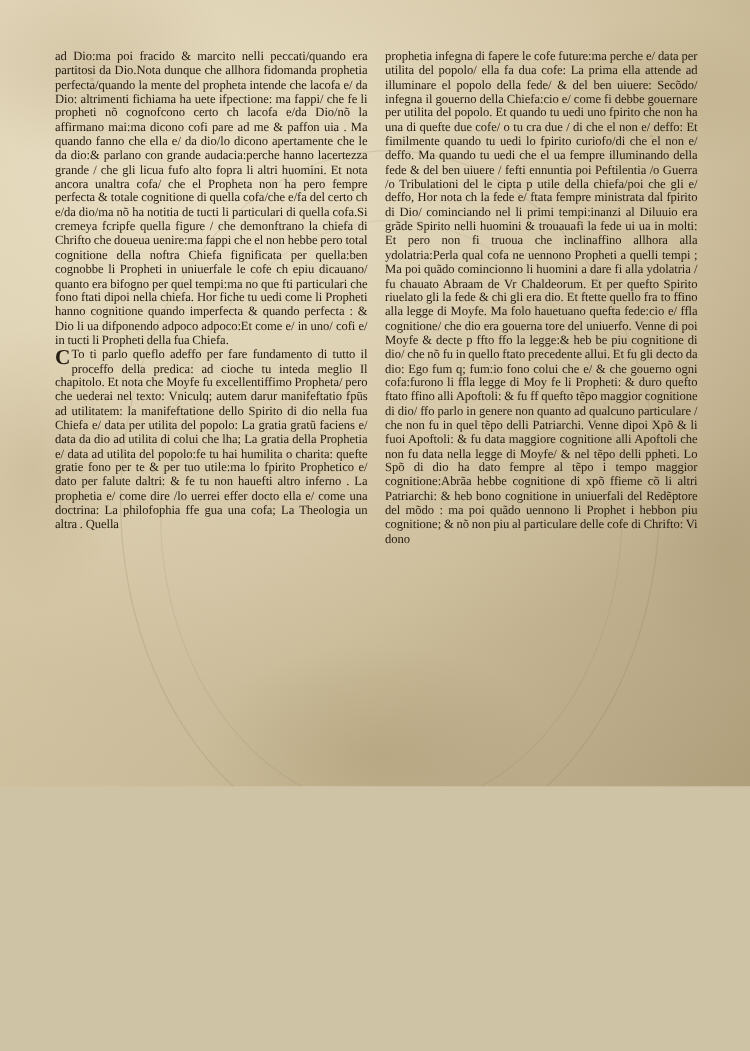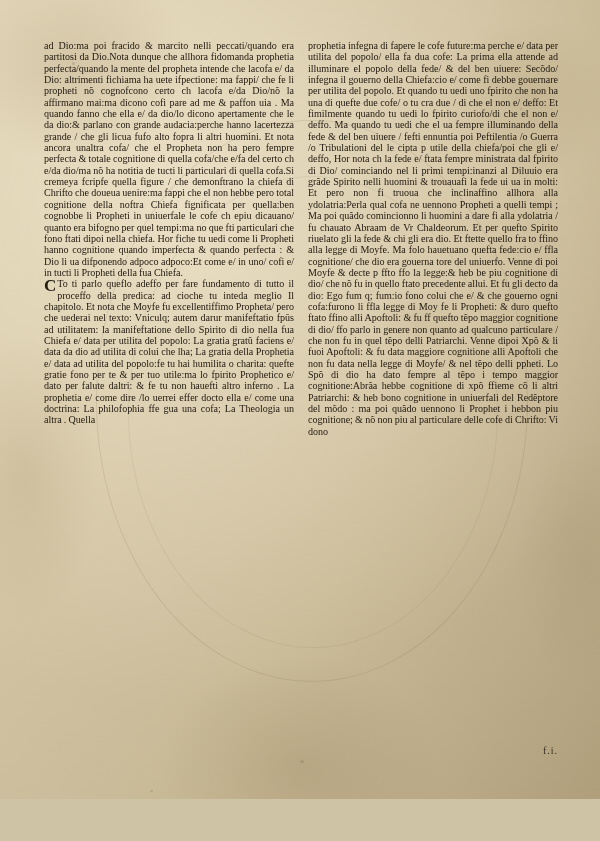--- a/index.html
+++ b/index.html
@@ -9,21 +9,21 @@
   body {
     width: 600px;
     height: 841px;
     background: #cfc3a6;
     font-family: "Liberation Serif", serif;
     overflow: hidden;
   }
   #page {
     position: relative;
     width: 600px;
-    height: 799px;
+    height: 629px;
     background:
       radial-gradient(ellipse 120% 90% at 30% 25%, rgba(238,228,203,0.85) 0%, rgba(224,211,182,0.55) 40%, rgba(196,180,146,0.25) 70%, rgba(170,152,116,0.15) 100%),
       linear-gradient(115deg, #e3d7b8 0%, #d8cba8 22%, #cfc1a0 45%, #c9ba96 62%, #bead8b 80%, #b0a07c 100%);
     overflow: hidden;
   }
   
   #page:before {
     content: "";
     position: absolute;
     inset: 0;

